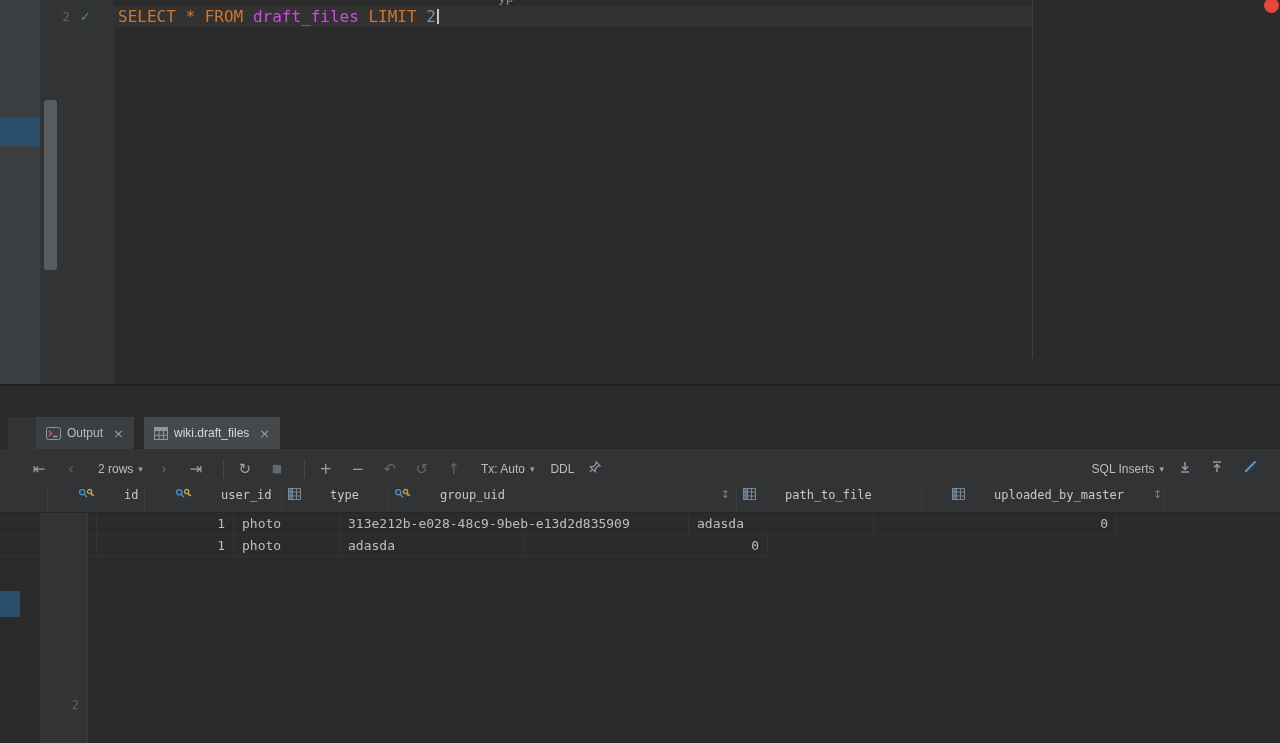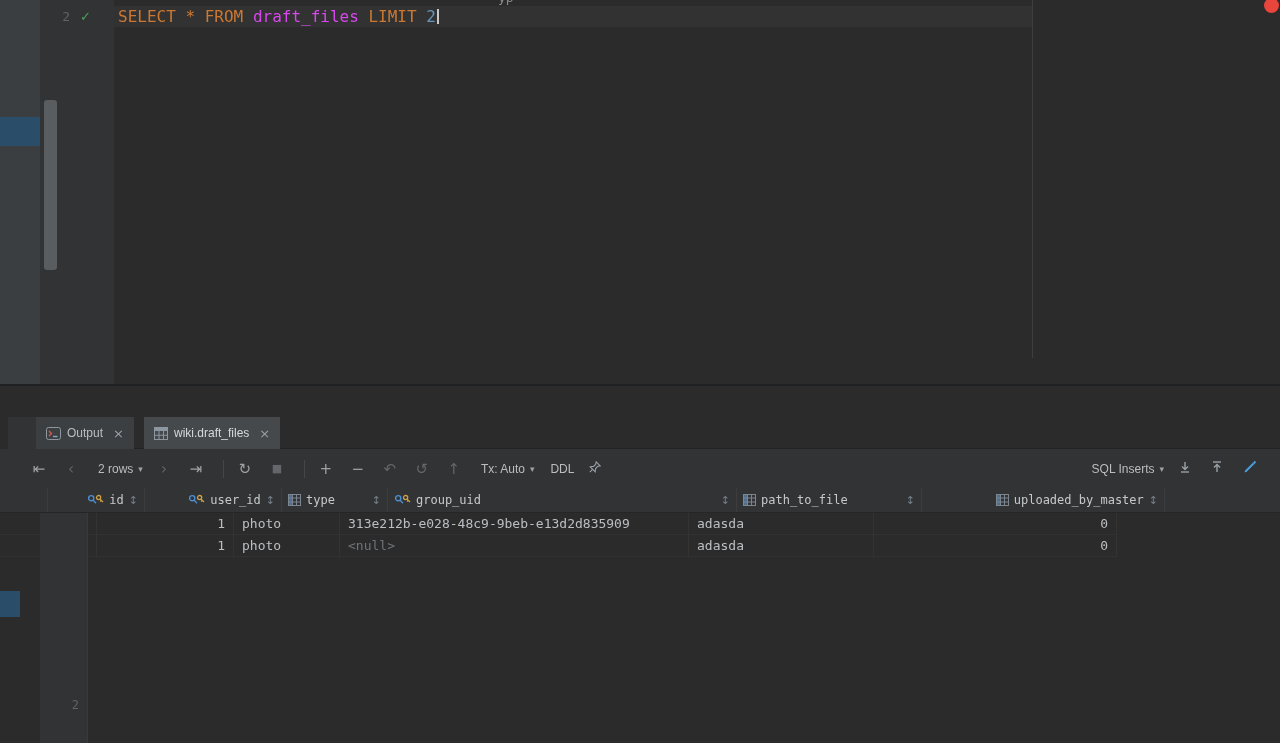--- a/index.html
+++ b/index.html
@@ -48,23 +48,23 @@
         font-size:15px;margin-right:6px;}
   .tbtn.dim{color:#63676a;}
   .tlabel{color:#bbbdbf;font-size:12px;display:flex;align-items:center;gap:5px;margin:0 8px;white-space:nowrap;}
   .chev{font-size:9px;color:#9da1a4;}
   .tsep{width:1px;height:18px;background:#44474a;margin:0 8px;}
   .tspacer{flex:1;}
 
   
   .grid-header{position:absolute;left:0;top:488px;width:1280px;height:25px;background:#313335;display:flex;
                border-bottom:1px solid #242628;box-sizing:border-box;}
-  .hcell{display:flex;align-items:center;height:100%;padding:0 6px;box-sizing:border-box;
+  .hcell{display:flex;height:100%;padding:0 6px;box-sizing:border-box;
          border-right:1px solid rgba(255,255,255,0.05);
-         font-family:"DejaVu Sans Mono",monospace;font-size:12px;color:#c6c9cb;white-space:nowrap;overflow:hidden;}
+         font-family:"DejaVu Sans Mono",monospace;font-size:12px;color:#c6c9cb;white-space:nowrap;overflow:hidden;gap:24px;}
   .hicon{display:flex;margin-right:5px;flex:none;}
   .hspacer{flex:1;}
   .hsort{color:#76808a;font-size:11px;margin-left:5px;font-family:"DejaVu Sans",sans-serif;}
   .grid-rows{position:absolute;left:0;top:513px;width:1280px;}
   .grow{display:flex;height:22px;}
   .gcell{display:flex;align-items:center;padding:0 8px;box-sizing:border-box;
          font-family:"DejaVu Sans Mono",monospace;font-size:13px;color:#bcbfc2;
          border-right:1px solid rgba(255,255,255,0.035);border-bottom:1px solid rgba(255,255,255,0.03);
          white-space:nowrap;overflow:hidden;}
   .gcell.gutter{background:#313335;color:#5f6468;justify-content:flex-end;font-size:12px;}
@@ -312,21 +312,20 @@
         <div class="gcell al-left" style="width: 106px;">photo</div>
         <div class="gcell al-left" style="width: 349px;">313e212b-e028-48c9-9beb-e13d2d835909</div>
         <div class="gcell al-left" style="width: 185px;">adasda</div>
         <div class="gcell al-right" style="width: 243px;">0</div>
       </div>
       <div class="grow">
         <div class="gcell gutter" style="width: 48px;">2</div>
         <div class="gcell al-right" style="width: 97px;">14</div>
         <div class="gcell al-right" style="width: 137px;">1</div>
         <div class="gcell al-left" style="width: 106px;">photo</div>
-        <div class="gcell al-left null" style="width: 349px;">&lt;null&gt;</div>
         <div class="gcell al-left" style="width: 185px;">adasda</div>
         <div class="gcell al-right" style="width: 243px;">0</div>
       </div>
     </div>
 
   <div class="panel-stripe-sel"></div>
 
 </div>
 
 </body></html>

